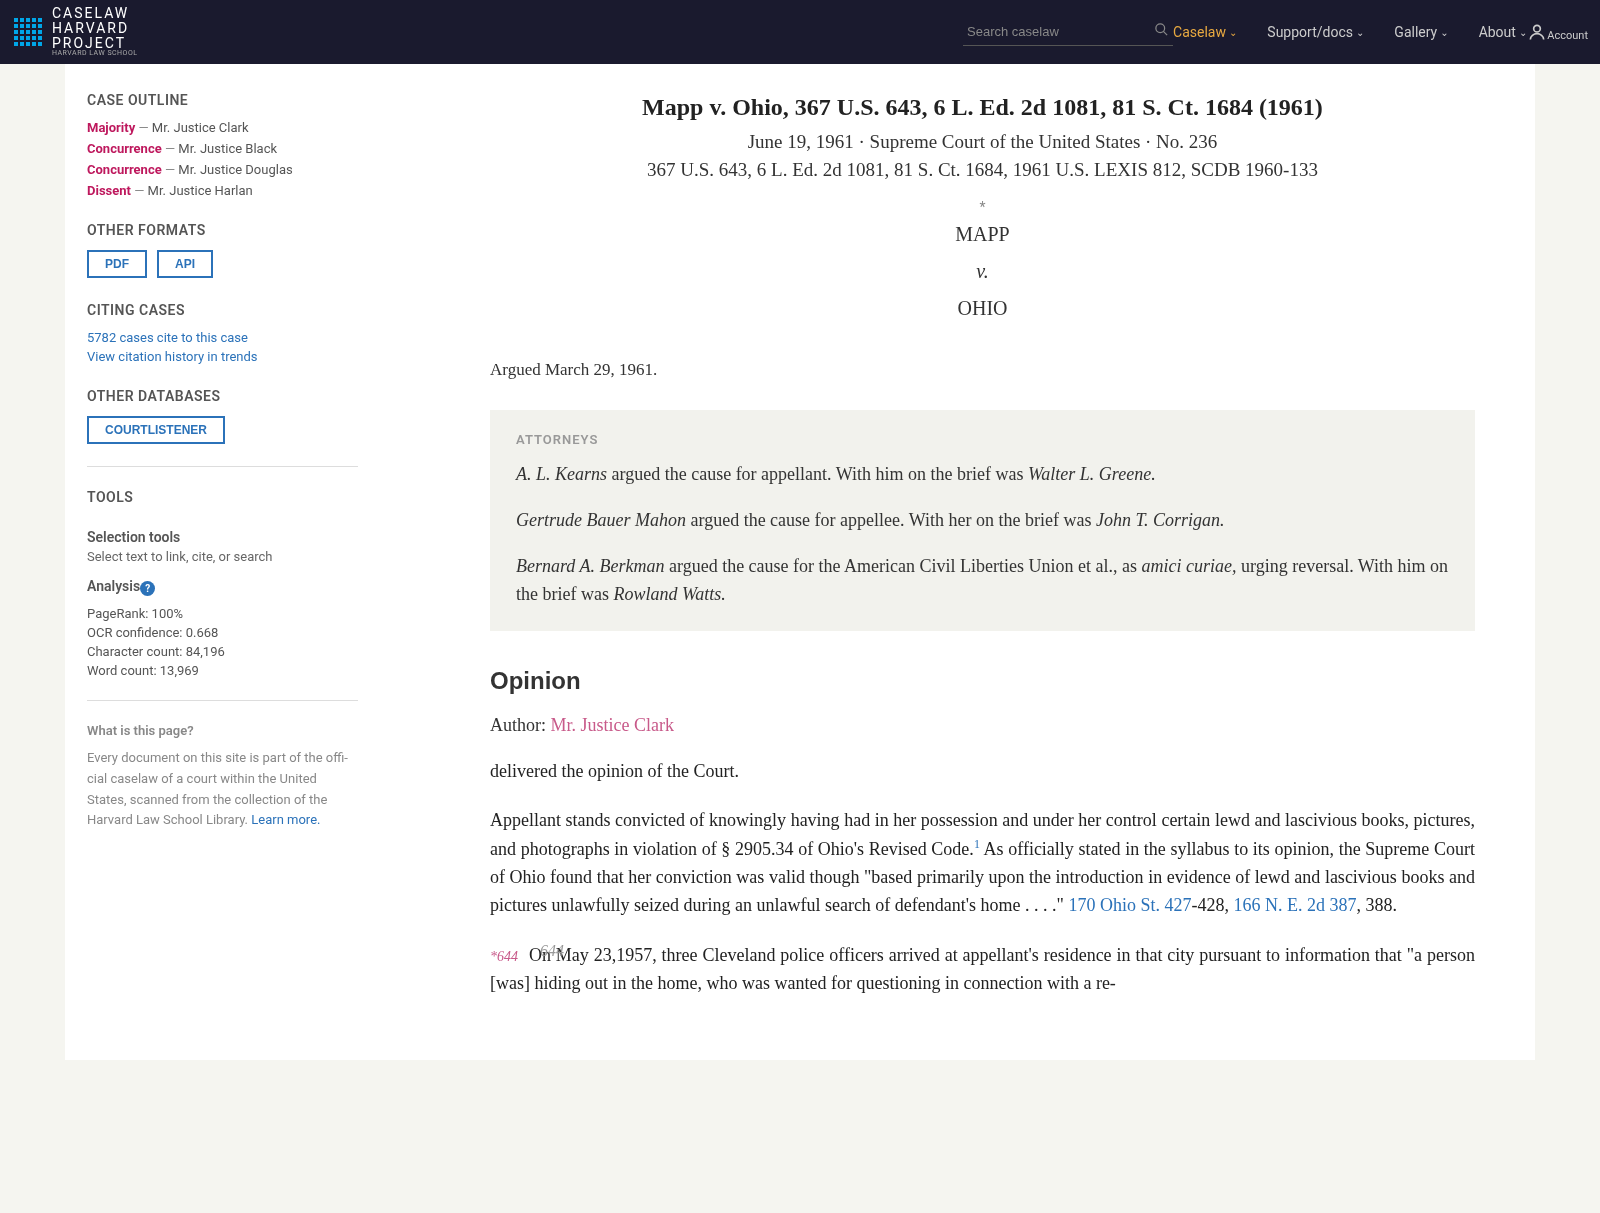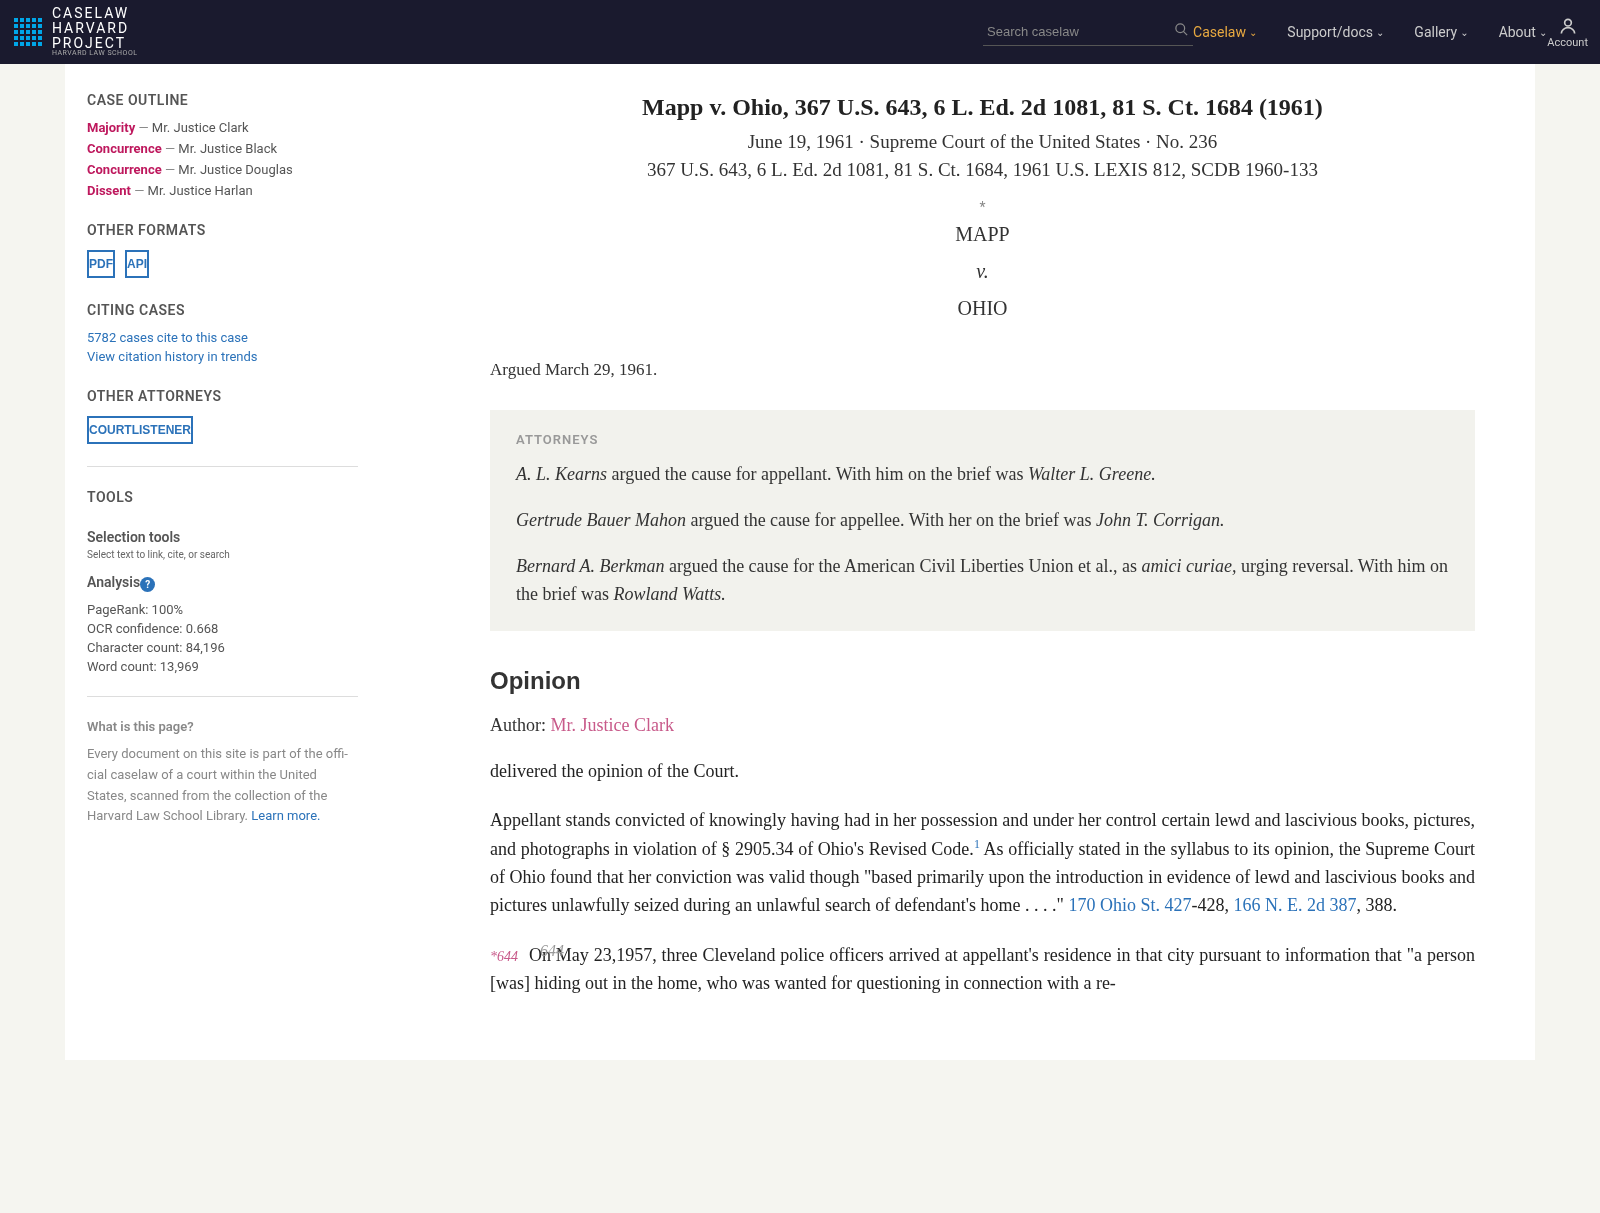--- a/index.html
+++ b/index.html
@@ -12,34 +12,34 @@
 .logo-text .sub{font-size:7px;letter-spacing:0.5px;color:#aaa}
 .header-right{display:flex;align-items:center;}
 .search-wrap{position:relative}
 .search-input{background:transparent;border:none;border-bottom:1px solid #555;color:#aaa;padding:6px 30px 6px 4px;width:210px;font-size:13px;outline:none}
 .search-input::placeholder{color:#888}
 .search-icon{position:absolute;right:4px;top:4px;color:#888}
 .nav{display:flex;gap:30px;align-items:center}
 .nav-item{color:#ccc;font-size:14px;cursor:pointer;display:flex;align-items:center;gap:3px}
 .nav-item.active{color:#e8a940}
 .caret{font-size:10px}
-.account{display:flex;flex-direction:column;align-items:center;color:#ccc;font-size:11px;cursor:pointer}
+.account{display:flex;align-items:flex-end;color:#ccc;font-size:11px;cursor:pointer}
 .account svg{width:20px;height:20px}
 .main{display:flex;max-width:1470px;margin:0 auto;background:#fff}
 .sidebar{width:315px;padding:28px 22px;font-size:14px;flex-shrink:0}
 .sidebar h3{font-size:14px;font-weight:600;color:#555;letter-spacing:0.5px;margin-bottom:12px}
 .outline-item{font-size:13px;margin-bottom:6px;color:#555}
 .outline-item a{color:#be185d;font-weight:700;text-decoration:none}
 .outline-item .dash{color:#888}
 .formats{display:flex;gap:10px;margin-bottom:20px}
-.fmt-btn{border:2px solid #2b72b9;color:#2b72b9;padding:5px 0;font-size:12px;font-weight:700;cursor:pointer;background:#fff}
+.fmt-btn{border:2px solid #2b72b9;color:#2b72b9;padding:5px 16px;font-size:12px;font-weight:700;cursor:pointer;background:#fff}
 .citing-link{color:#2b72b9;font-size:13px;display:block;margin-bottom:4px;text-decoration:none}
 .divider{border:none;border-top:1px solid #ddd;margin:22px 0}
 .tools-sub{font-size:14px;font-weight:600;color:#555;margin-bottom:4px}
-.tools-text{font-size:10px;color:#666;margin-bottom:14px}
+.tools-text{font-size:13px;color:#666;margin-bottom:14px}
 .analysis-head{display:flex;align-items:center;margin-bottom:8px}
 .info-badge{background:#2b72b9;color:#fff;border-radius:50%;width:15px;height:15px;display:inline-flex;align-items:center;justify-content:center;font-size:10px;font-weight:700}
 .stat{font-size:13px;color:#555;margin-bottom:4px}
 .what-head{font-size:13px;font-weight:600;color:#888;margin-bottom:10px}
 .what-text{font-size:13px;color:#888;line-height:1.6;hyphens:auto}
 .what-text a{color:#2b72b9;text-decoration:none}
 .content{flex:1;padding:30px 60px 40px 110px;position:relative}
 .case-title{font-family:Georgia,serif;font-size:24px;text-align:center;margin-bottom:10px;color:#222}
 .case-meta{font-family:Georgia,serif;font-size:19px;text-align:center;color:#333;margin-bottom:6px}
 .case-cites{font-family:Georgia,serif;font-size:19px;text-align:center;color:#333;margin-bottom:18px}
@@ -129,21 +129,21 @@
     </div>
     </div>
 
     <div class="sect">
     <h3>CITING CASES</h3>
     <a class="citing-link">5782 cases cite to this case</a>
     <a class="citing-link">View citation history in trends</a>
     </div>
 
     <div class="sect">
-    <h3>OTHER ATTORNEYS</h3>
+    <h3>OTHER DATABASES</h3>
     <div class="formats">
       <button class="fmt-btn">COURTLISTENER</button>
     </div>
     </div>
 
     <hr class="divider">
 
     <h3>TOOLS</h3>
     <div class="sect">
     <div class="tools-sub">Selection tools</div>

